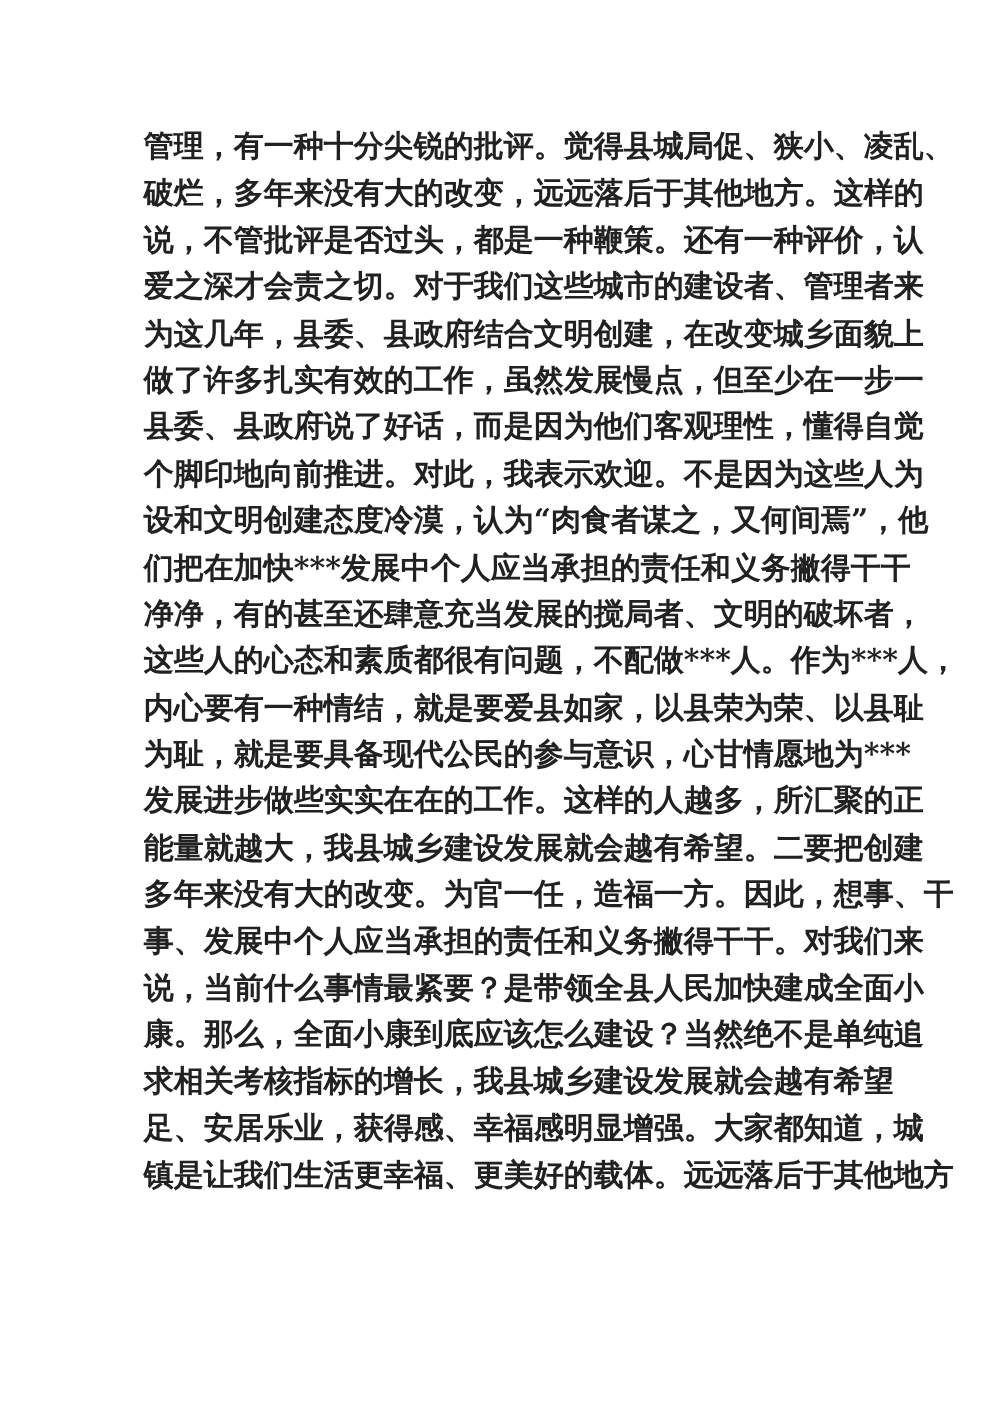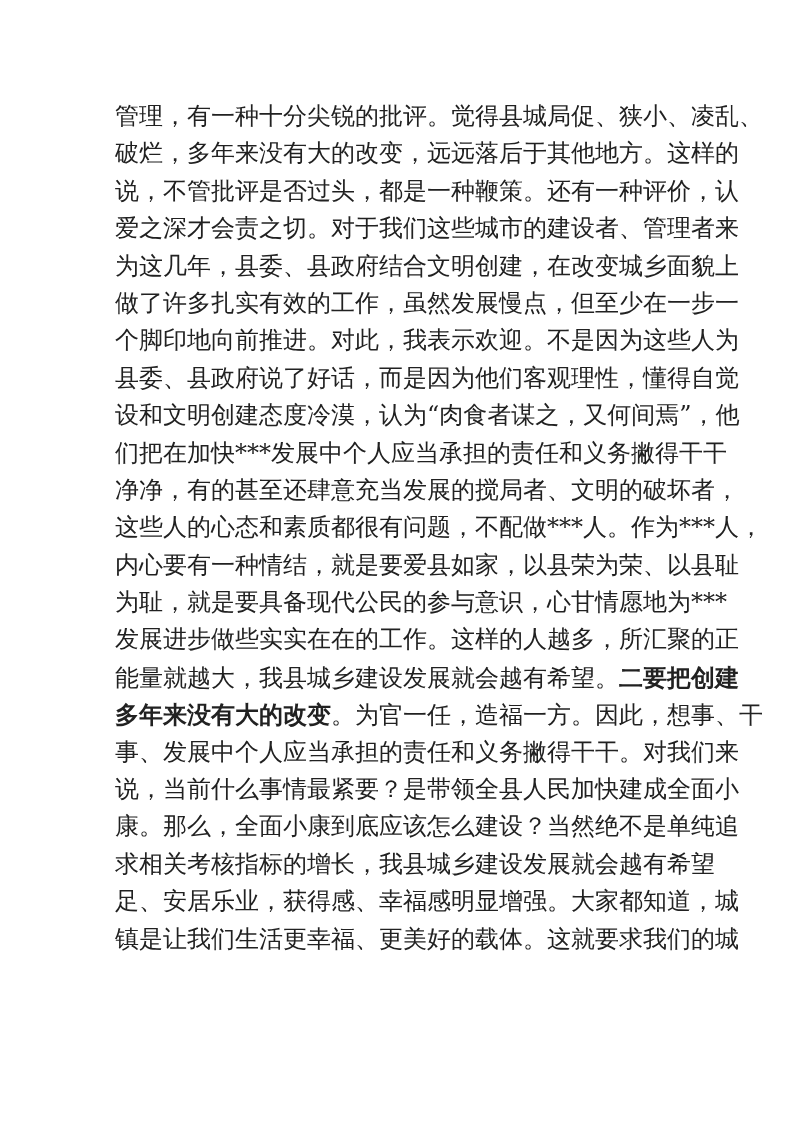--- a/index.html
+++ b/index.html
@@ -25,48 +25,48 @@
   .text-line {
     font-size: 24px;
     height: 37.4px;
     line-height: 37.4px;
     white-space: nowrap;
     text-align: justify;
     text-align-last: justify;
     letter-spacing: 0;
   }
   .run {
-    font-weight: 400;
+    font-weight: 700;
   }
   .run.bold {
     font-weight: 700;
   }
 </style>
 </head>
 <body>
 
 <div class="page">
   <div class="text-block">
       <div class="text-line"><span class="run">管理，有一种十分尖锐的批评。觉得县城局促、狭小、凌乱、</span></div>
       <div class="text-line"><span class="run">破烂，多年来没有大的改变，远远落后于其他地方。这样的</span></div>
       <div class="text-line"><span class="run">说，不管批评是否过头，都是一种鞭策。还有一种评价，认</span></div>
       <div class="text-line"><span class="run">爱之深才会责之切。对于我们这些城市的建设者、管理者来</span></div>
       <div class="text-line"><span class="run">为这几年，县委、县政府结合文明创建，在改变城乡面貌上</span></div>
       <div class="text-line"><span class="run">做了许多扎实有效的工作，虽然发展慢点，但至少在一步一</span></div>
+      <div class="text-line"><span class="run">县委、县政府说了好话，而是因为他们客观理性，懂得自觉</span></div>
       <div class="text-line"><span class="run">个脚印地向前推进。对此，我表示欢迎。不是因为这些人为</span></div>
-      <div class="text-line"><span class="run">县委、县政府说了好话，而是因为他们客观理性，懂得自觉</span></div>
       <div class="text-line"><span class="run">设和文明创建态度冷漠，认为“肉食者谋之，又何间焉”，他</span></div>
       <div class="text-line"><span class="run">们把在加快***发展中个人应当承担的责任和义务撇得干干</span></div>
       <div class="text-line"><span class="run">净净，有的甚至还肆意充当发展的搅局者、文明的破坏者，</span></div>
       <div class="text-line"><span class="run">这些人的心态和素质都很有问题，不配做***人。作为***人，</span></div>
       <div class="text-line"><span class="run">内心要有一种情结，就是要爱县如家，以县荣为荣、以县耻</span></div>
       <div class="text-line"><span class="run">为耻，就是要具备现代公民的参与意识，心甘情愿地为***</span></div>
       <div class="text-line"><span class="run">发展进步做些实实在在的工作。这样的人越多，所汇聚的正</span></div>
       <div class="text-line"><span class="run">能量就越大，我县城乡建设发展就会越有希望。</span><span class="run bold">二要把创建</span></div>
       <div class="text-line"><span class="run bold">多年来没有大的改变</span><span class="run">。为官一任，造福一方。因此，想事、干</span></div>
       <div class="text-line"><span class="run">事、发展中个人应当承担的责任和义务撇得干干。对我们来</span></div>
       <div class="text-line"><span class="run">说，当前什么事情最紧要？是带领全县人民加快建成全面小</span></div>
       <div class="text-line"><span class="run">康。那么，全面小康到底应该怎么建设？当然绝不是单纯追</span></div>
       <div class="text-line"><span class="run">求相关考核指标的增长，我县城乡建设发展就会越有希望</span></div>
       <div class="text-line"><span class="run">足、安居乐业，获得感、幸福感明显增强。大家都知道，城</span></div>
-      <div class="text-line"><span class="run">镇是让我们生活更幸福、更美好的载体。这就要求我们的城</span></div>
+      <div class="text-line"><span class="run">镇是让我们生活更幸福、更美好的载体。远远落后于其他地方</span></div>
     </div>
 </div>
 
 </body></html>

